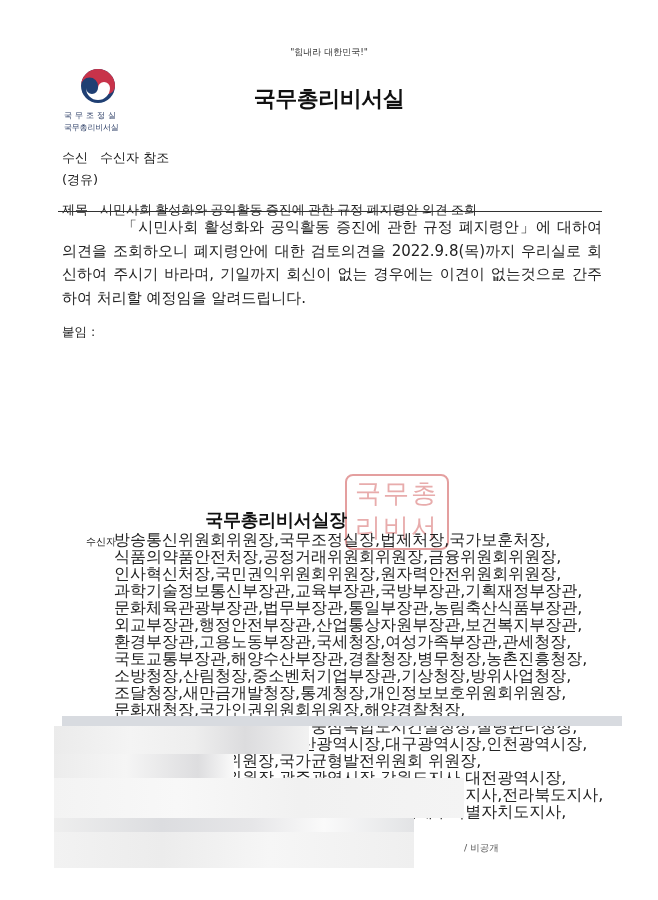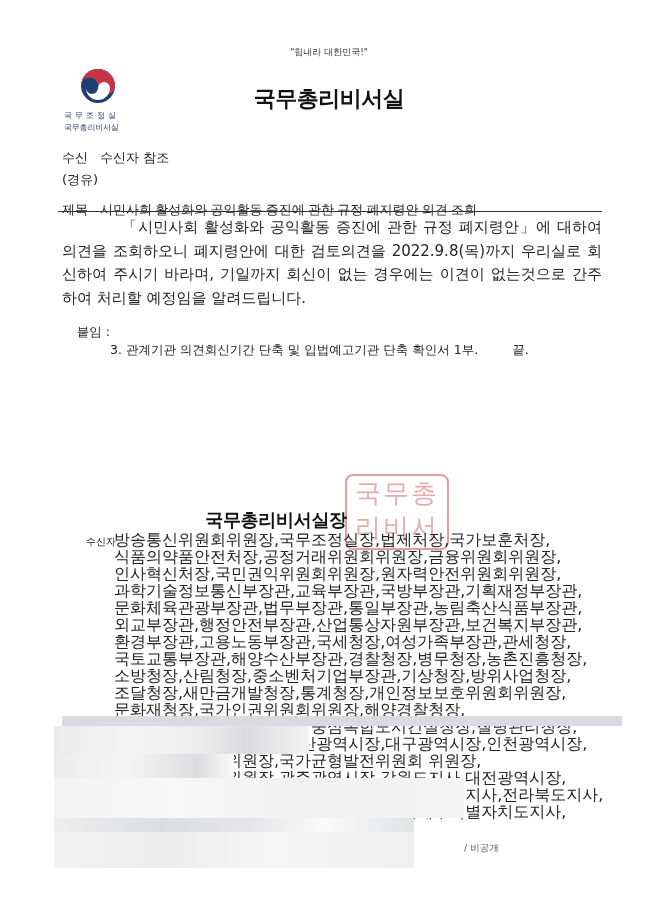--- a/index.html
+++ b/index.html
@@ -21,21 +21,21 @@
   .m2 { top:171px; }
   .m3 { top:201px;font-family:Liberation Serif, serif; }
   .m3 .lbl { margin-right:12px; }
   .rule { top:211px; left:58px; width:544px; height:1px; background:#333; }
 
   .body-text { top:216px; left:62px; width:540px; font-size:15px; line-height:23.5px; color:#222; text-align:justify; }
   .body-text p { margin:0; text-indent:60px; }
 
   .attach { top:323px; left:62px; font-size:12.5px; line-height:18px; color:#222; }
   .attach .row { display:flex; }
-  .attach .lbl { width:48px;text-align:right; }
+  .attach .lbl { width:48px; }
   .attach .item { }
   .attach .indent { padding-left:48px; }
   .attach .end { margin-left:34px; }
 
   .seal {
     top:474px; left:345px; width:104px; height:76px;
     border:2px solid rgba(205,80,80,0.55); border-radius:8px;
     color:rgba(210,90,90,0.5); font-size:26px; line-height:34px; text-align:center; letter-spacing:2px;
     box-sizing:border-box; padding-top:0;
   }
@@ -80,24 +80,20 @@
 <div class="abs rule"></div>
 
 <div class="abs body-text">
   <p>「시민사회 활성화와 공익활동 증진에 관한 규정 폐지령안」에 대하여 의견을 조회하오니 폐지령안에 대한 검토의견을 2022.9.8(목)까지 우리실로 회신하여 주시기 바라며, 기일까지 회신이 없는 경우에는 이견이 없는것으로 간주하여 처리할 예정임을 알려드립니다.</p>
 </div>
 
 <div class="abs attach">
   <div class="row">
     <span class="lbl">붙임 :</span>
   </div>
-  <div class="row indent">
-    <span class="item">3. 관계기관 의견회신기간 단축 및 입법예고기관 단축 확인서 1부.</span>
-    <span class="end">끝.</span>
-  </div>
 </div>
 
 <div class="abs seal">국무총 리비서</div>
 <div class="abs sender">국무총리비서실장</div>
 
 <div class="abs recip-label">수신자</div>
 <div class="abs recip-list">방송통신위원회위원장,국무조정실장,법제처장,국가보훈처장,식품의약품안전처장,공정거래위원회위원장,금융위원회위원장,인사혁신처장,국민권익위원회위원장,원자력안전위원회위원장,과학기술정보통신부장관,교육부장관,국방부장관,기획재정부장관,문화체육관광부장관,법무부장관,통일부장관,농림축산식품부장관,외교부장관,행정안전부장관,산업통상자원부장관,보건복지부장관,환경부장관,고용노동부장관,국세청장,여성가족부장관,관세청장,국토교통부장관,해양수산부장관,경찰청장,병무청장,농촌진흥청장,소방청장,산림청장,중소벤처기업부장관,기상청장,방위사업청장,조달청장,새만금개발청장,통계청장,개인정보보호위원회위원장,문화재청장,국가인권위원회위원장,해양경찰청장,국민통합위원회위원장,행정중심복합도시건설청장,질병관리청장,특허청장,서울특별시장,부산광역시장,대구광역시장,인천광역시장,정책기획위원회위원장,국가균형발전위원회 위원장,자치분권위원회위원장,광주광역시장,강원도지사,대전광역시장,충청북도지사,울산광역시장,충청남도지사,경기도지사,전라북도지사,전라남도지사,경상북도지사,경상남도지사,제주특별자치도지사,세종특별자치시장</div>
 
 <div class="abs band"></div>
 <div class="abs b1"></div>

